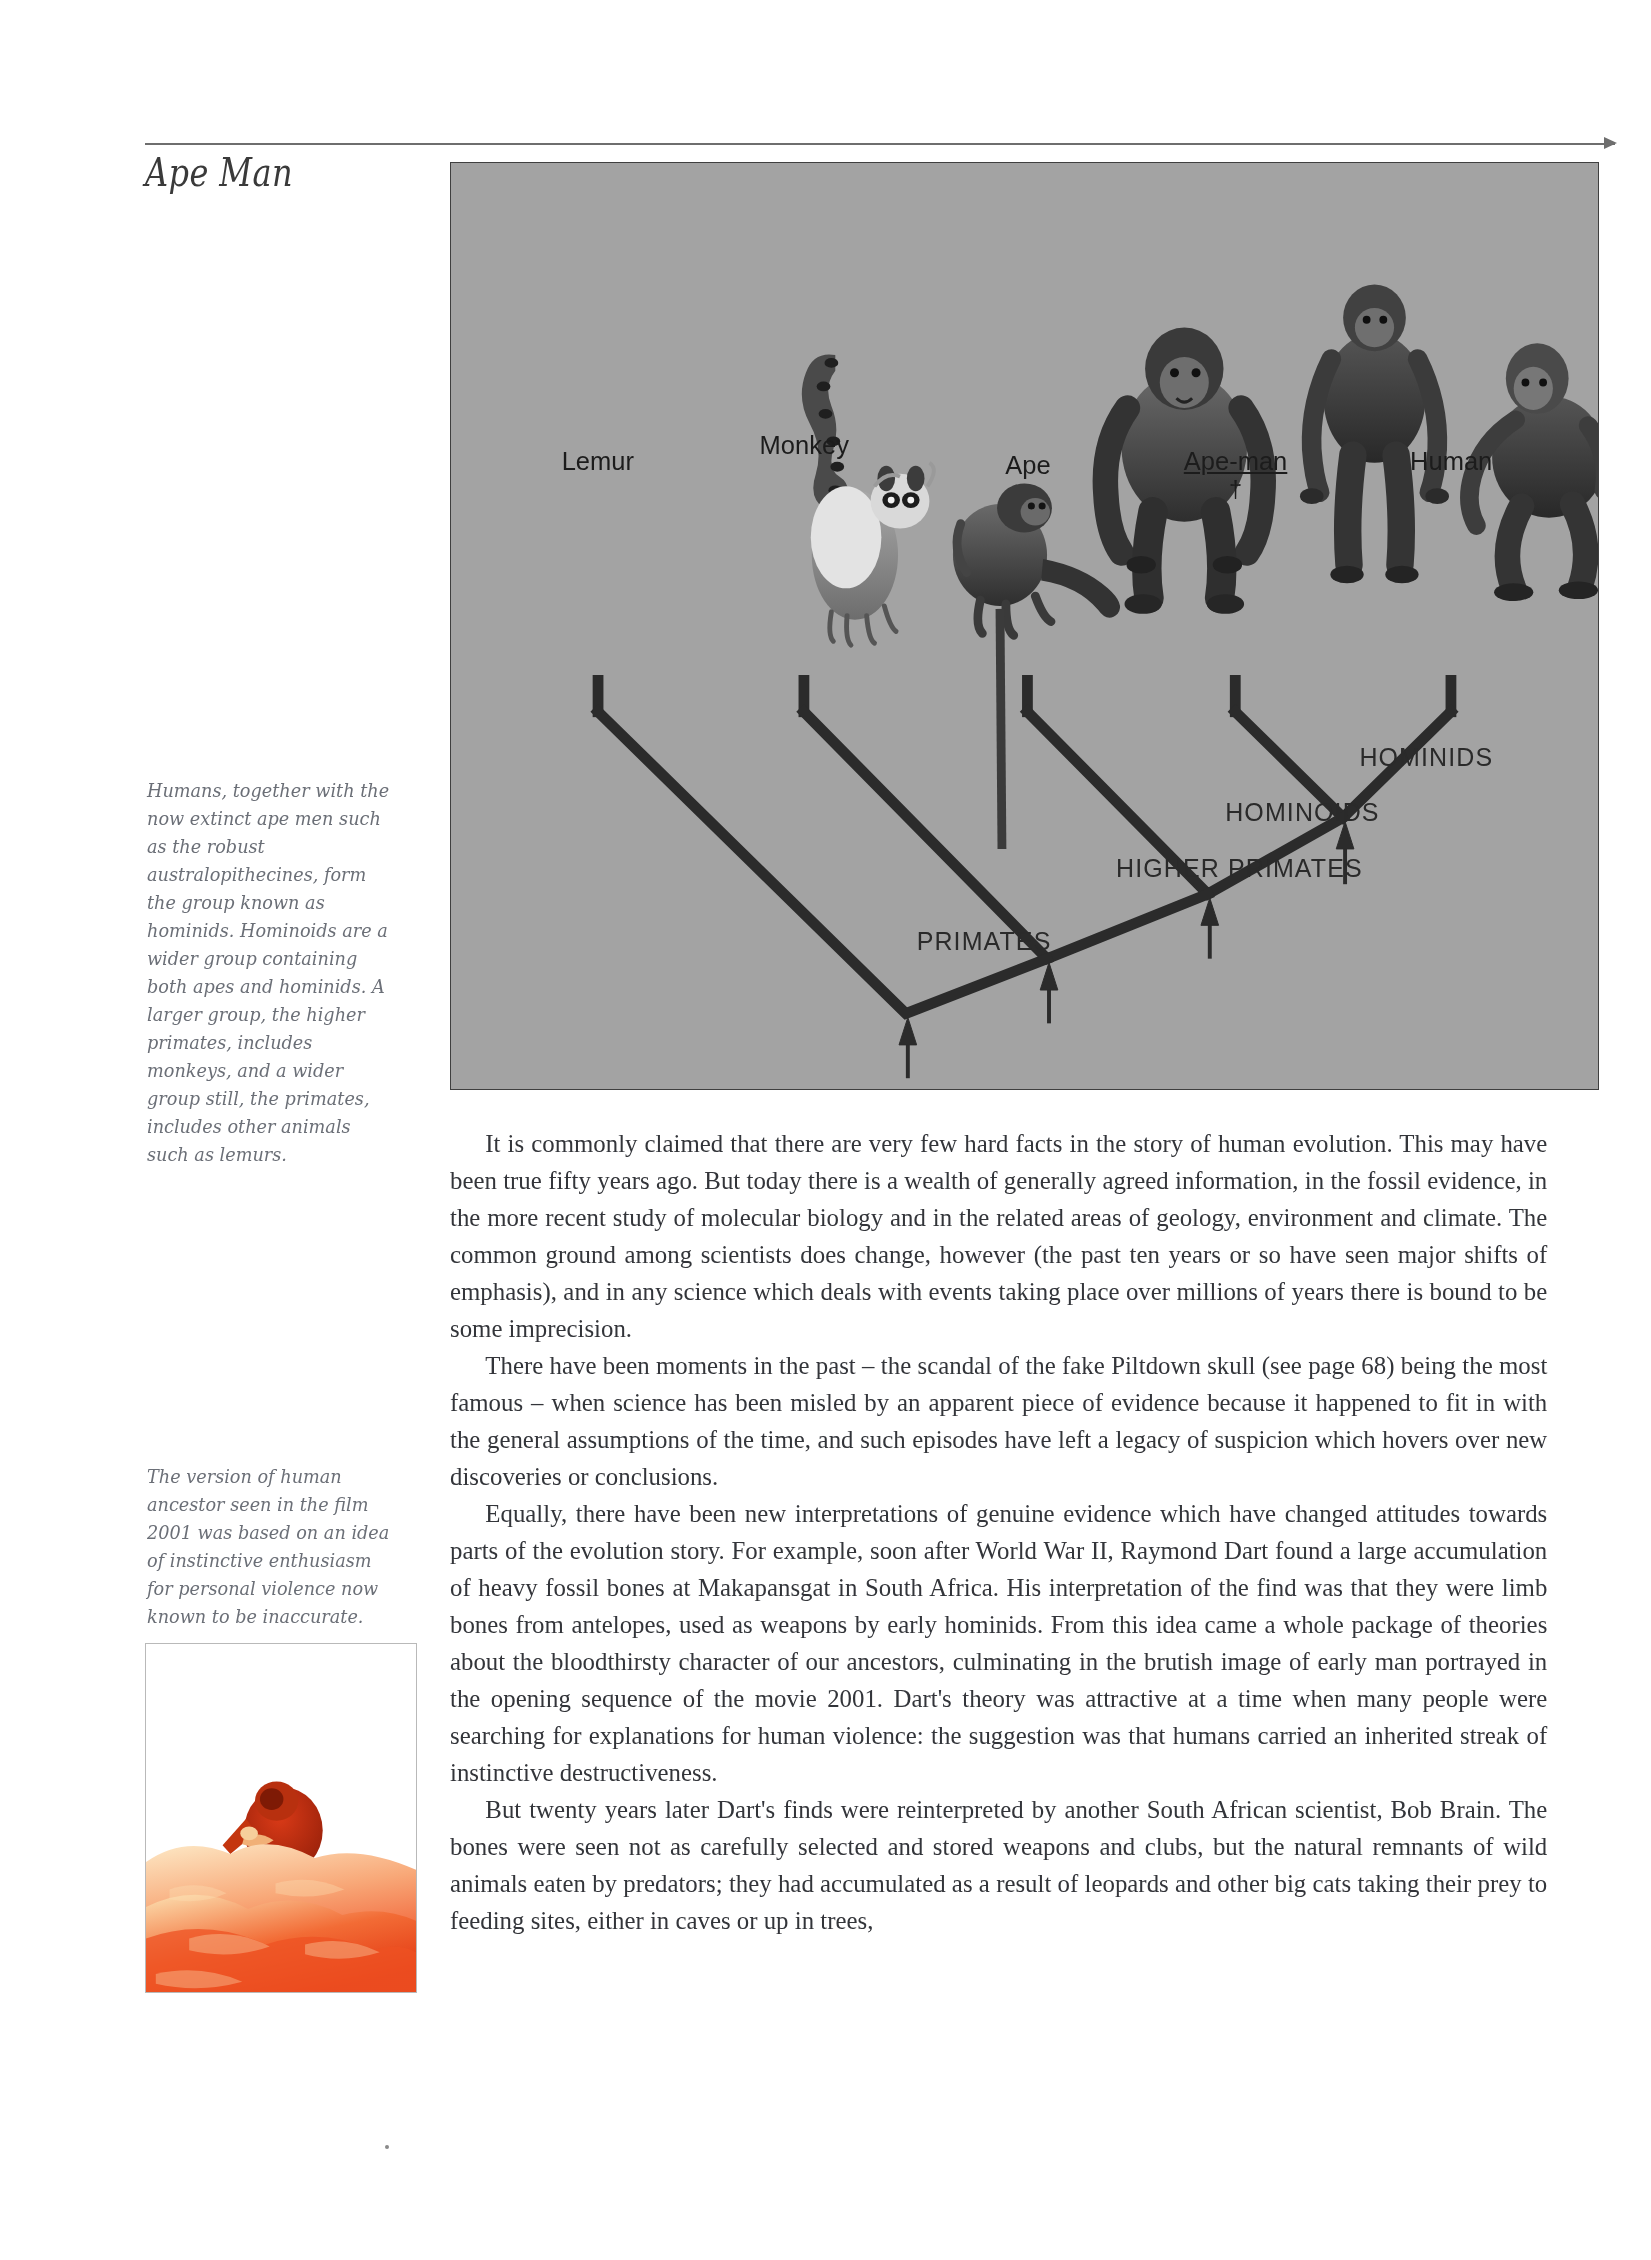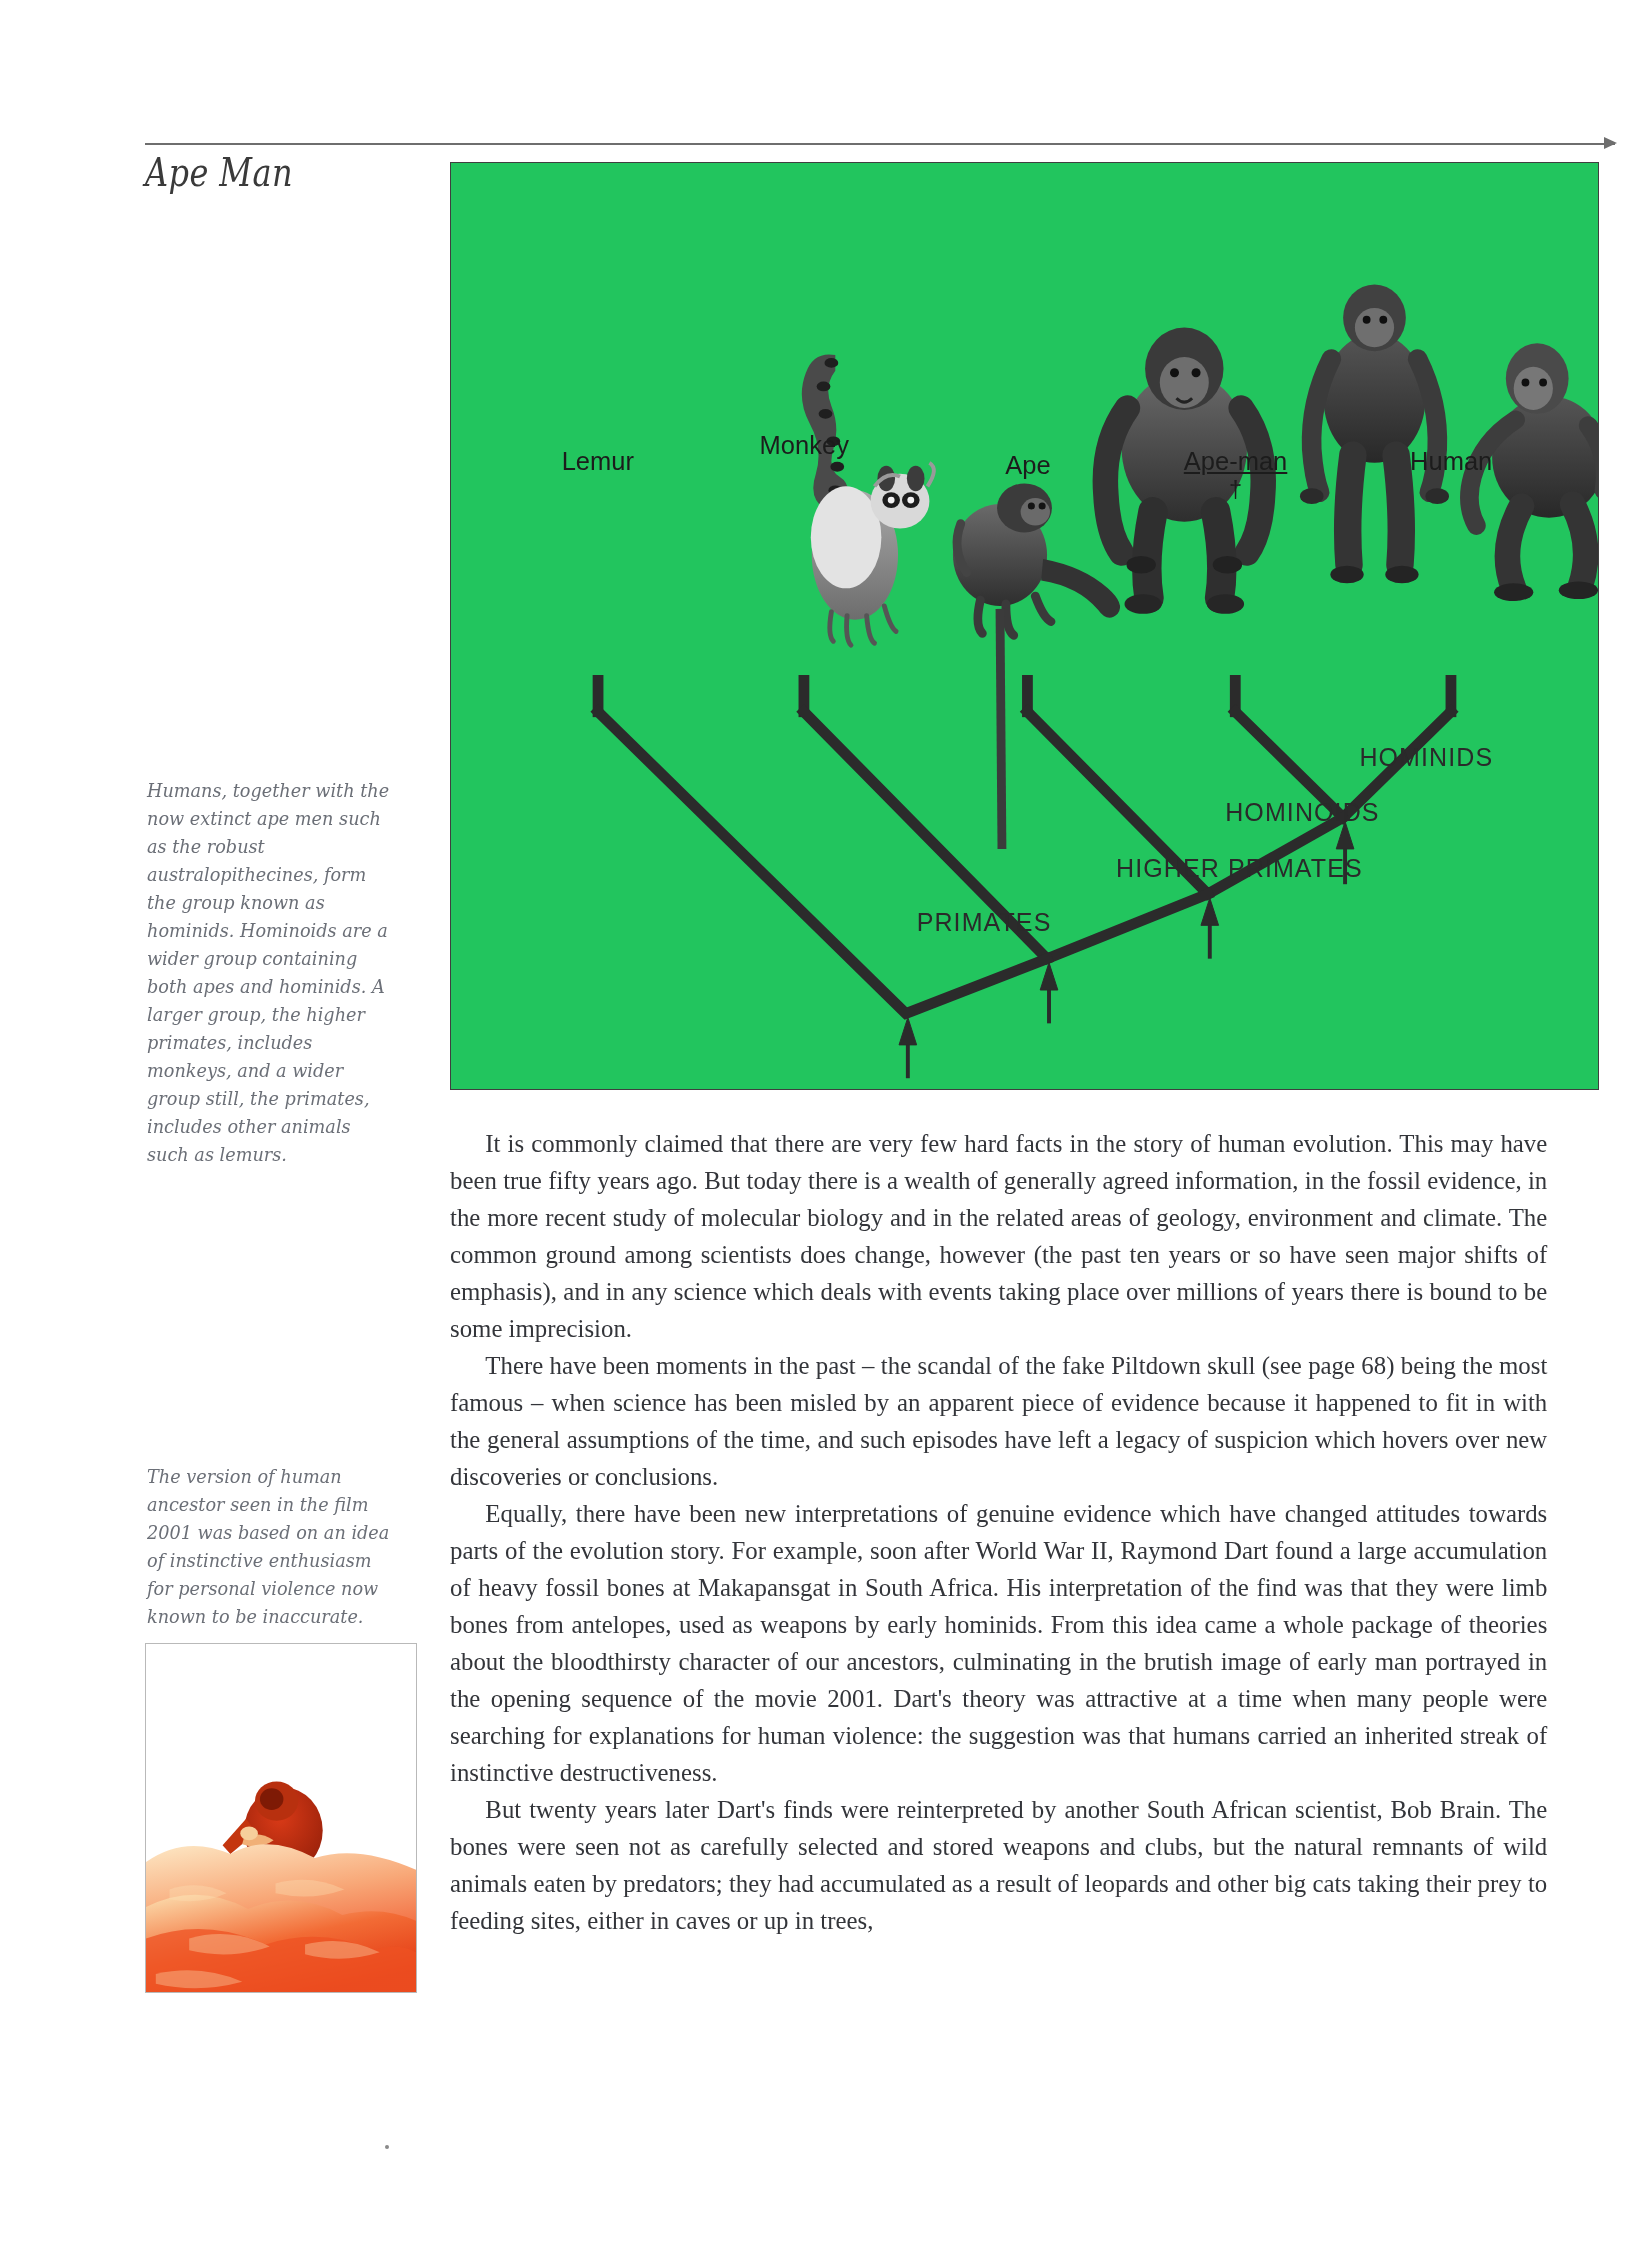--- a/index.html
+++ b/index.html
@@ -44,21 +44,21 @@
   #photo-figure{
     position:absolute;left:145px;top:1643px;width:270px;height:348px;
     border:1px solid #b9b9b9;overflow:hidden;background:#ffffff;
   }
   #photo-canvas{position:absolute;inset:0;}
   .ph-rock{position:absolute;}
 
   
   #diagram{
     position:absolute;left:450px;top:162px;width:1147px;height:926px;
-    border:1.5px solid #3f3f3f;background:#22c55e;overflow:hidden;
+    border:1.5px solid #3f3f3f;background:#a3a3a3;overflow:hidden;
   }
   #diagram-svg{position:absolute;left:0;top:0;width:100%;height:100%;}
 
   .taxon-label{
     position:absolute;font-family:"Liberation Sans", sans-serif;
     font-size:25.5px;color:#1c1c1c;white-space:nowrap;
     transform:translateX(-50%);
   }
   .dagger{
     position:absolute;font-family:"Liberation Sans", sans-serif;
@@ -280,21 +280,21 @@
   <div class="taxon-label" style="left:30.8%;top:268px;text-align:right;">Monkey</div>
   <div class="taxon-label" style="left:50.3%;top:288px;">Ape</div>
   <div class="taxon-label" style="left:68.4%;top:284px;text-decoration:underline;">Ape-man</div>
   <div class="taxon-label" style="left:87.2%;top:284px;">Human</div>
 
   <div class="dagger" style="left:68.4%;top:314px;">†</div>
 
   <div class="clade-label" style="left:79.2%;top:580px;">HOMINIDS</div>
   <div class="clade-label" style="left:67.5%;top:635px;">HOMINOIDS</div>
   <div class="clade-label" style="left:53.8%;top:691px;margin-left:48px;">HIGHER PRIMATES</div>
-  <div class="clade-label" style="left:40.6%;top:745px;">PRIMATES</div>
+  <div class="clade-label" style="left:40.6%;top:764px;">PRIMATES</div>
 </div>
 
 <div id="body-text">
   <p>It is commonly claimed that there are very few hard facts in the story of human evolution. This may have been true fifty years ago. But today there is a wealth of generally agreed information, in the fossil evidence, in the more recent study of molecular biology and in the related areas of geology, environment and climate. The common ground among scientists does change, however (the past ten years or so have seen major shifts of emphasis), and in any science which deals with events taking place over millions of years there is bound to be some imprecision.</p>
   <p>There have been moments in the past – the scandal of the fake Piltdown skull (see page 68) being the most famous – when science has been misled by an apparent piece of evidence because it happened to fit in with the general assumptions of the time, and such episodes have left a legacy of suspicion which hovers over new discoveries or conclusions.</p>
   <p>Equally, there have been new interpretations of genuine evidence which have changed attitudes towards parts of the evolution story. For example, soon after World War II, Raymond Dart found a large accumulation of heavy fossil bones at Makapansgat in South Africa. His interpretation of the find was that they were limb bones from antelopes, used as weapons by early hominids. From this idea came a whole package of theories about the bloodthirsty character of our ancestors, culminating in the brutish image of early man portrayed in the opening sequence of the movie 2001. Dart's theory was attractive at a time when many people were searching for explanations for human violence: the suggestion was that humans carried an inherited streak of instinctive destructiveness.</p>
   <p>But twenty years later Dart's finds were reinterpreted by another South African scientist, Bob Brain. The bones were seen not as carefully selected and stored weapons and clubs, but the natural remnants of wild animals eaten by predators; they had accumulated as a result of leopards and other big cats taking their prey to feeding sites, either in caves or up in trees,</p>
 </div>
 
 <div id="page-mark"></div>

